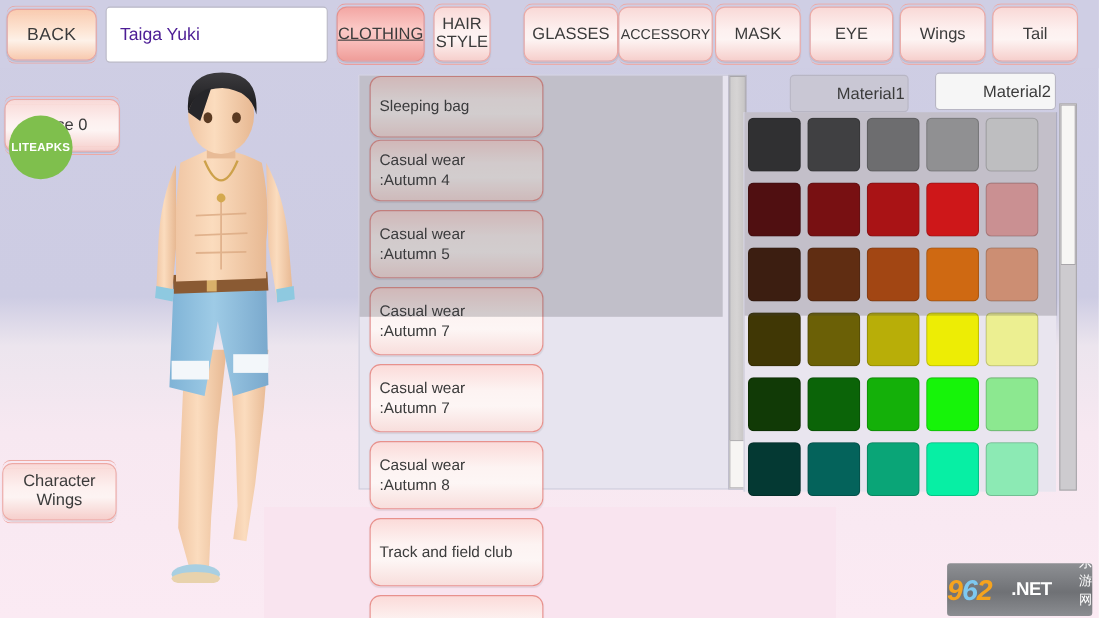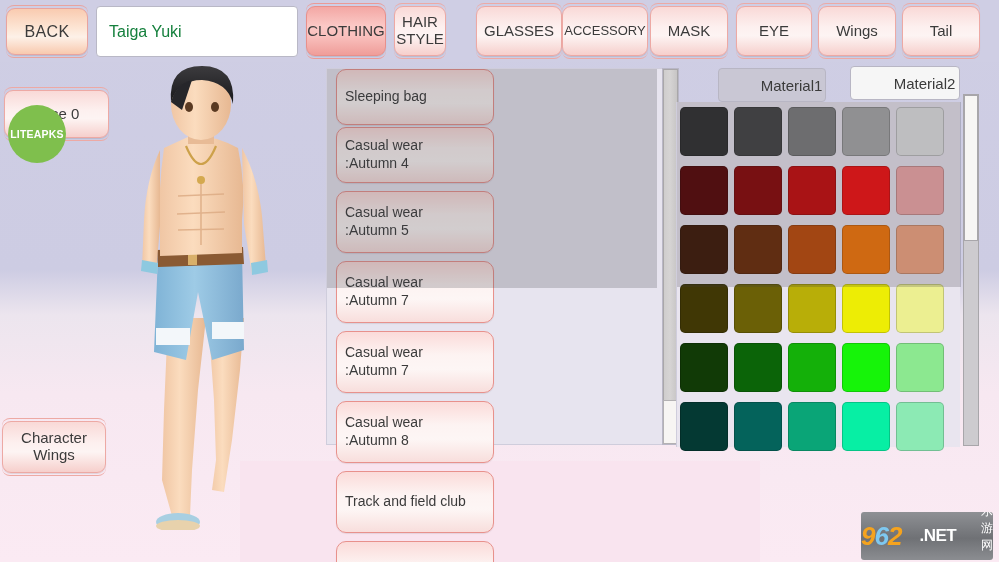--- a/index.html
+++ b/index.html
@@ -37,20 +37,21 @@
     color: #3b3b3b;
     font-size: 15px;
     line-height: 1.12;
     box-shadow: 0 1px 1px rgba(0,0,0,0.10);
     cursor: pointer;
     user-select: none;
   }
   .ribbon.sel {
     background: linear-gradient(to bottom, #f3a7a4 0%, #fbc9c6 40%, #f9bfbc 62%, #ef9d99 100%);
     border-color: #e8908b;
+    text-decoration: underline;
   }
   .ribbon::before, .ribbon::after {
     content: "";
     position: absolute;
     left: -1px; right: -1px;
     height: 7px;
     pointer-events: none;
   }
   .ribbon::before {
     top: -4px;
@@ -77,21 +78,21 @@
 
   
   #name-input {
     position: absolute;
     left: 96px; top: 6px; width: 202px; height: 51px;
     background: #ffffff;
     border: 1px solid #b9b8c6;
     border-radius: 4px;
     font-family: "Liberation Sans", sans-serif;
     font-size: 16px;
-    color: #15803d;
+    color: #4c1d95;
     padding: 0 12px;
     outline: none;
   }
 
   
   #face-btn {
     left: 4px; top: 90px; width: 105px; height: 48px;
     font-size: 15px;
   }
   #character-change-btn {

